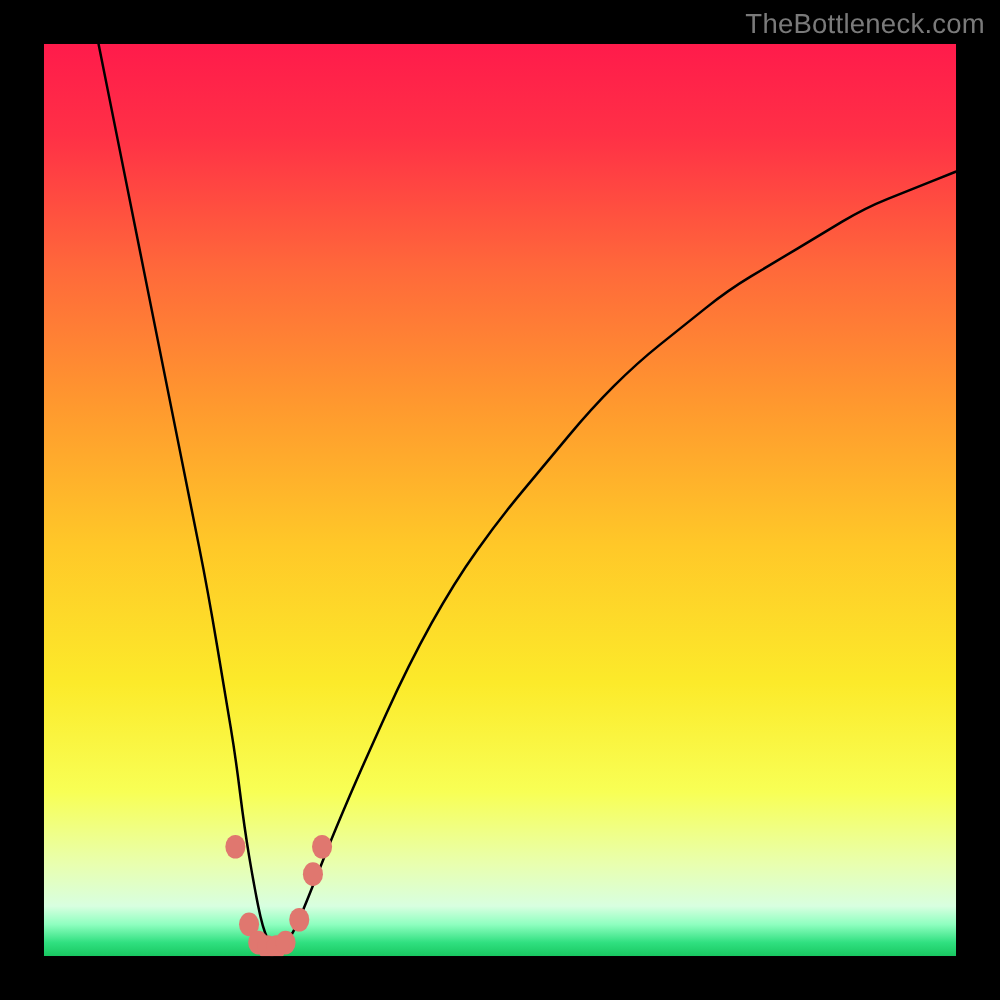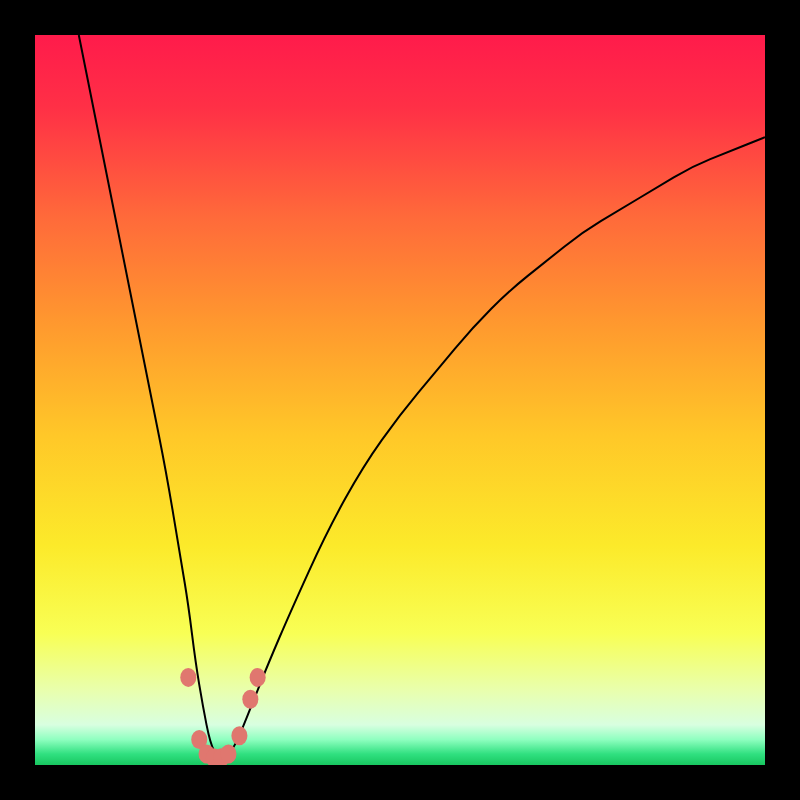--- a/index.html
+++ b/index.html
@@ -43,20 +43,21 @@
   svg.curve {
     position: absolute;
     inset: 0;
   }
 </style>
 </head>
 <body>
 
 <div class="frame">
 
+  <div class="watermark">TheBottleneck.com</div>
 
   <div class="plot-area">
 
     <svg class="gradient" viewBox="0 0 100 100" preserveAspectRatio="none">
       <defs>
         <linearGradient id="bg" x1="0" y1="0" x2="0" y2="1">
             <stop offset="0%" stop-color="#ff1b4b"></stop>
             <stop offset="10%" stop-color="#ff3046"></stop>
             <stop offset="25%" stop-color="#ff6a3a"></stop>
             <stop offset="40%" stop-color="#ff9a2e"></stop>

